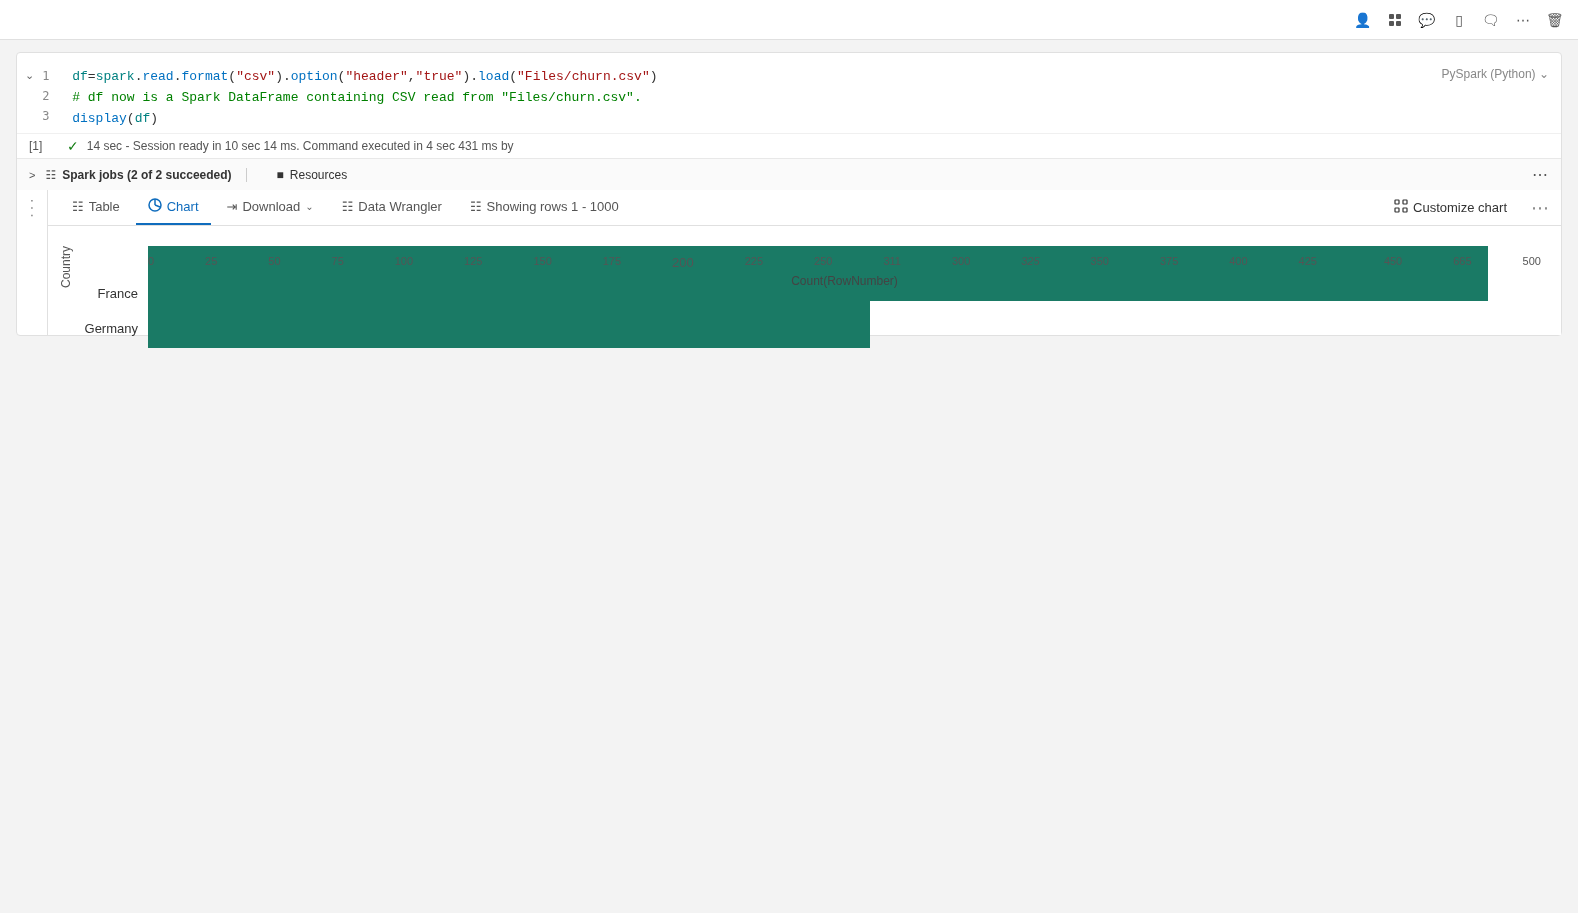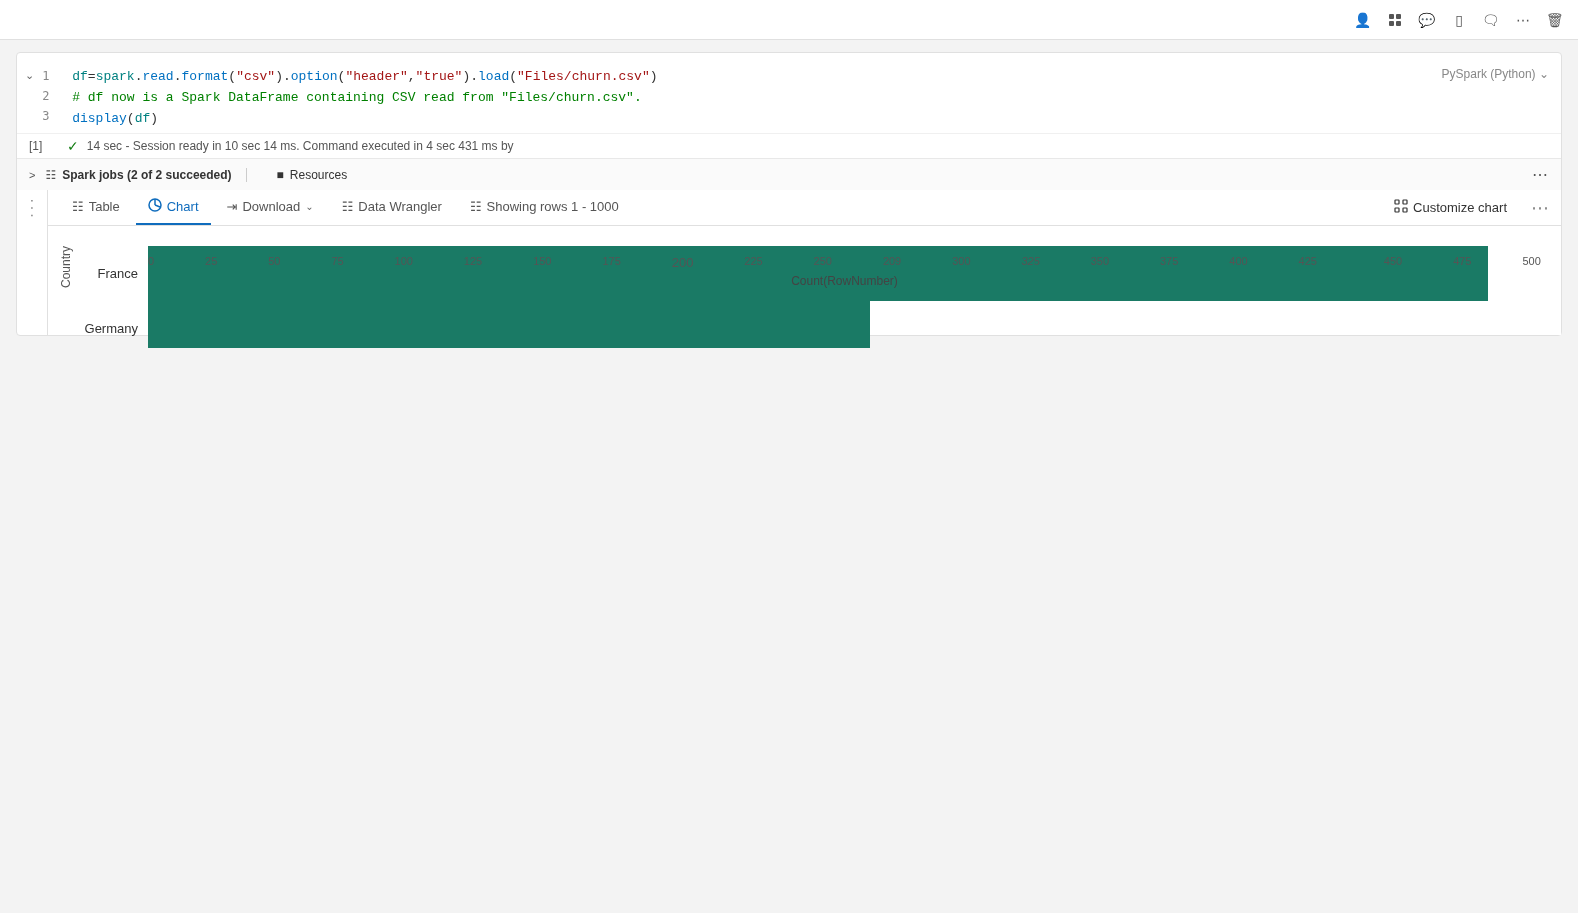--- a/index.html
+++ b/index.html
@@ -415,21 +415,21 @@
                     <div style="position: absolute; left: 70%; top: 0px; bottom: 0px; width: 1px; background: rgb(224, 224, 224);"></div>
                     <div style="position: absolute; left: 75%; top: 0px; bottom: 0px; width: 1px; background: rgb(224, 224, 224);"></div>
                     <div style="position: absolute; left: 80%; top: 0px; bottom: 0px; width: 1px; background: rgb(224, 224, 224);"></div>
                     <div style="position: absolute; left: 85%; top: 0px; bottom: 0px; width: 1px; background: rgb(224, 224, 224);"></div>
                     <div style="position: absolute; left: 90%; top: 0px; bottom: 0px; width: 1px; background: rgb(224, 224, 224);"></div>
                     <div style="position: absolute; left: 95%; top: 0px; bottom: 0px; width: 1px; background: rgb(224, 224, 224);"></div>
                     <div style="position: absolute; left: 100%; top: 0px; bottom: 0px; width: 1px; background: rgb(224, 224, 224);"></div>
                   </div>
 
                 <div id="bars-container" style="position:absolute; left:0; top:0; right:0; bottom:30px; display:flex; flex-direction:column; justify-content:space-around;">
-                    <div style="display: flex; align-items: center; flex: 1 1 0%;">
+                    <div style="display: flex; align-items: flex-end; flex: 1 1 0%;">
                       <div style="width: 70px; text-align: right; padding-right: 10px; font-size: 13px; color: rgb(51, 51, 51); flex-shrink: 0;">France</div>
                       <div style="flex: 1 1 0%; height: 55px; position: relative; display: flex; align-items: center;">
                         <div style="height: 100%; width: 96.2%; background: rgb(26, 122, 101);"></div>
                       </div>
                     </div>
                     <div style="display: flex; align-items: center; flex: 1 1 0%;">
                       <div style="width: 70px; text-align: right; padding-right: 10px; font-size: 13px; color: rgb(51, 51, 51); flex-shrink: 0;">Germany</div>
                       <div style="flex: 1 1 0%; height: 55px; position: relative; display: flex; align-items: center;">
                         <div style="height: 100%; width: 51.8%; background: rgb(26, 122, 101);"></div>
                       </div>
@@ -450,29 +450,29 @@
                     <span style="font-size: 11px; color: rgb(85, 85, 85); min-width: 0px; text-align: center;">25</span>
                     <span style="font-size: 11px; color: rgb(85, 85, 85); min-width: 0px; text-align: center;">50</span>
                     <span style="font-size: 11px; color: rgb(85, 85, 85); min-width: 0px; text-align: center;">75</span>
                     <span style="font-size: 11px; color: rgb(85, 85, 85); min-width: 0px; text-align: center;">100</span>
                     <span style="font-size: 11px; color: rgb(85, 85, 85); min-width: 0px; text-align: center;">125</span>
                     <span style="font-size: 11px; color: rgb(85, 85, 85); min-width: 0px; text-align: center;">150</span>
                     <span style="font-size: 11px; color: rgb(85, 85, 85); min-width: 0px; text-align: center;">175</span>
                     <span style="font-size: 13px; color: rgb(85, 85, 85); min-width: 0px; text-align: center;">200</span>
                     <span style="font-size: 11px; color: rgb(85, 85, 85); min-width: 0px; text-align: center;">225</span>
                     <span style="font-size: 11px; color: rgb(85, 85, 85); min-width: 0px; text-align: center;">250</span>
-                    <span style="font-size: 11px; color: rgb(85, 85, 85); min-width: 0px; text-align: center;">209</span>
+                    <span style="font-size: 11px; color: rgb(85, 85, 85); min-width: 0px; text-align: center;">311</span>
                     <span style="font-size: 11px; color: rgb(85, 85, 85); min-width: 0px; text-align: center;">300</span>
                     <span style="font-size: 11px; color: rgb(85, 85, 85); min-width: 0px; text-align: center; font-style: italic;">325</span>
                     <span style="font-size: 11px; color: rgb(85, 85, 85); min-width: 0px; text-align: center;">350</span>
                     <span style="font-size: 11px; color: rgb(85, 85, 85); min-width: 0px; text-align: left;">375</span>
                     <span style="font-size: 11px; color: rgb(85, 85, 85); min-width: 0px; text-align: center;">400</span>
                     <span style="font-size: 11px; color: rgb(85, 85, 85); min-width: 0px; text-align: center;">425</span>
                     <span style="font-size: 11px; color: rgb(85, 85, 85); min-width: 0px;  margin-left: 16px;">450</span>
-                    <span style="font-size: 11px; color: rgb(85, 85, 85); min-width: 0px; text-align: center;">475</span>
+                    <span style="font-size: 11px; color: rgb(85, 85, 85); min-width: 0px; text-align: center;">665</span>
                     <span style="font-size: 11px; color: rgb(85, 85, 85); min-width: 0px; text-align: center;">500</span>
                   </div>
                 <div class="x-axis-title" style="padding-left:0; margin-top:4px;">Count(RowNumber)</div>
               </div>
 
             </div>
           </div>
 
           <div class="legend">
             <div class="legend-dot" id="legend-dot" style="background: rgb(26, 122, 101);"></div>

